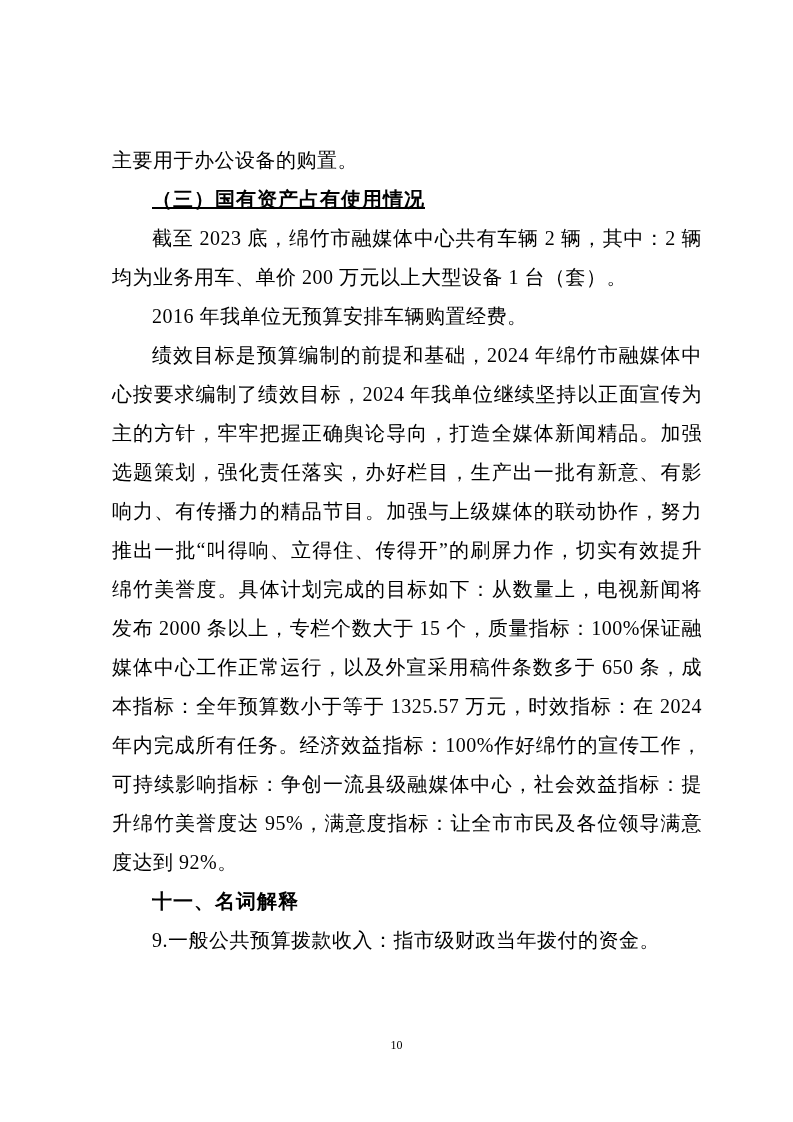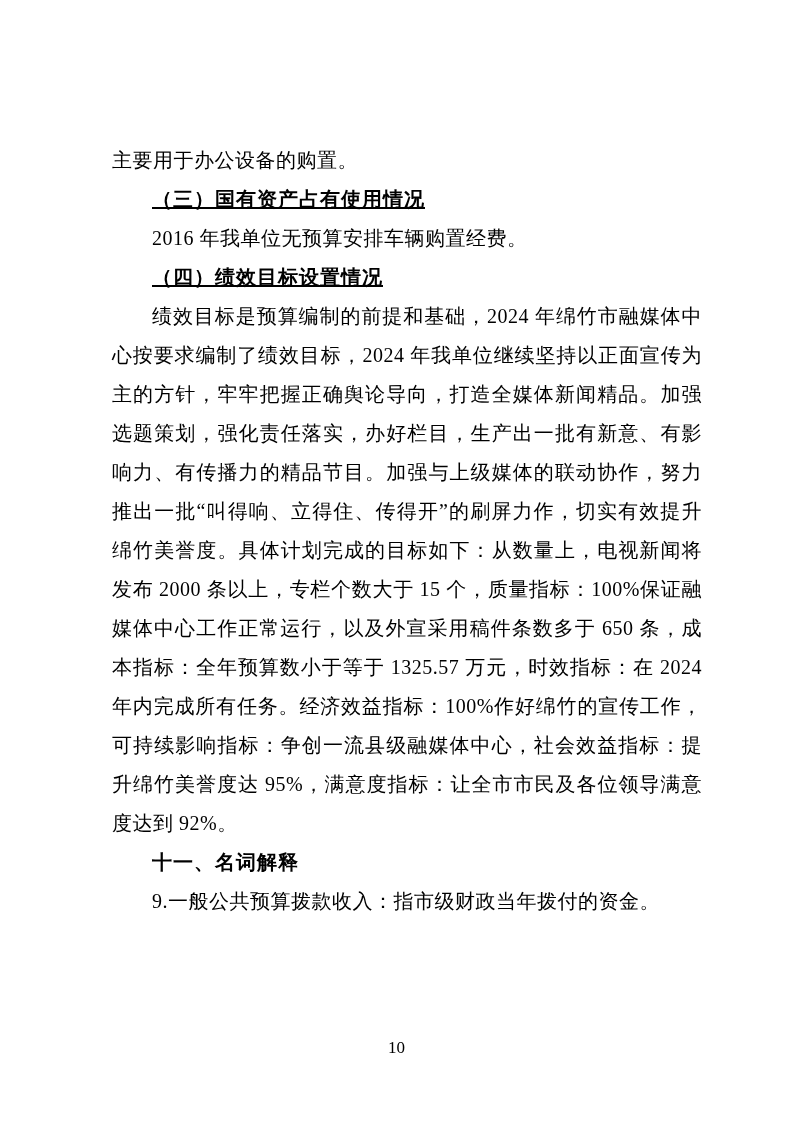--- a/index.html
+++ b/index.html
@@ -46,33 +46,33 @@
     font-weight: bold;
     font-family: "Liberation Sans", "DejaVu Sans", sans-serif;
     letter-spacing: 1px;
   }
   .page-footer {
     position: absolute;
     left: 0;
     top: 1038px;
     width: 793px;
     text-align: center;
-    font-size: 17px;
+    font-size: 12px;
     font-family: "Liberation Serif", "DejaVu Serif", serif;
     color: #000000;
   }
 </style>
 </head>
 <body>
 
 <div class="page">
   <div class="text-block">
     <p class="cont-para">主要用于办公设备的购置。</p>
     <p class="heading-kai">（三）国有资产占有使用情况</p>
+    <p class="body-para">截至 2023 底，绵竹市融媒体中心共有车辆 2 辆，其中：2 辆均为业务用车、单价 200 万元以上大型设备 1 台（套）。</p>
     <p class="body-para">2016 年我单位无预算安排车辆购置经费。</p>
-    <p class="heading-kai">（四）绩效目标设置情况</p>
     <p class="body-para">绩效目标是预算编制的前提和基础，2024 年绵竹市融媒体中心按要求编制了绩效目标，2024 年我单位继续坚持以正面宣传为主的方针，牢牢把握正确舆论导向，打造全媒体新闻精品。加强选题策划，强化责任落实，办好栏目，生产出一批有新意、有影响力、有传播力的精品节目。加强与上级媒体的联动协作，努力推出一批“叫得响、立得住、传得开”的刷屏力作，切实有效提升绵竹美誉度。具体计划完成的目标如下：从数量上，电视新闻将发布 2000 条以上，专栏个数大于 15 个，质量指标：100%保证融媒体中心工作正常运行，以及外宣采用稿件条数多于 650 条，成本指标：全年预算数小于等于 1325.57 万元，时效指标：在 2024 年内完成所有任务。经济效益指标：100%作好绵竹的宣传工作，可持续影响指标：争创一流县级融媒体中心，社会效益指标：提升绵竹美誉度达 95%，满意度指标：让全市市民及各位领导满意度达到 92%。</p>
     <p class="heading-hei">十一、名词解释</p>
     <p class="body-para">9.一般公共预算拨款收入：指市级财政当年拨付的资金。</p>
   </div>
 
   <div class="page-footer">10</div>
 </div>
 
 </body></html>

